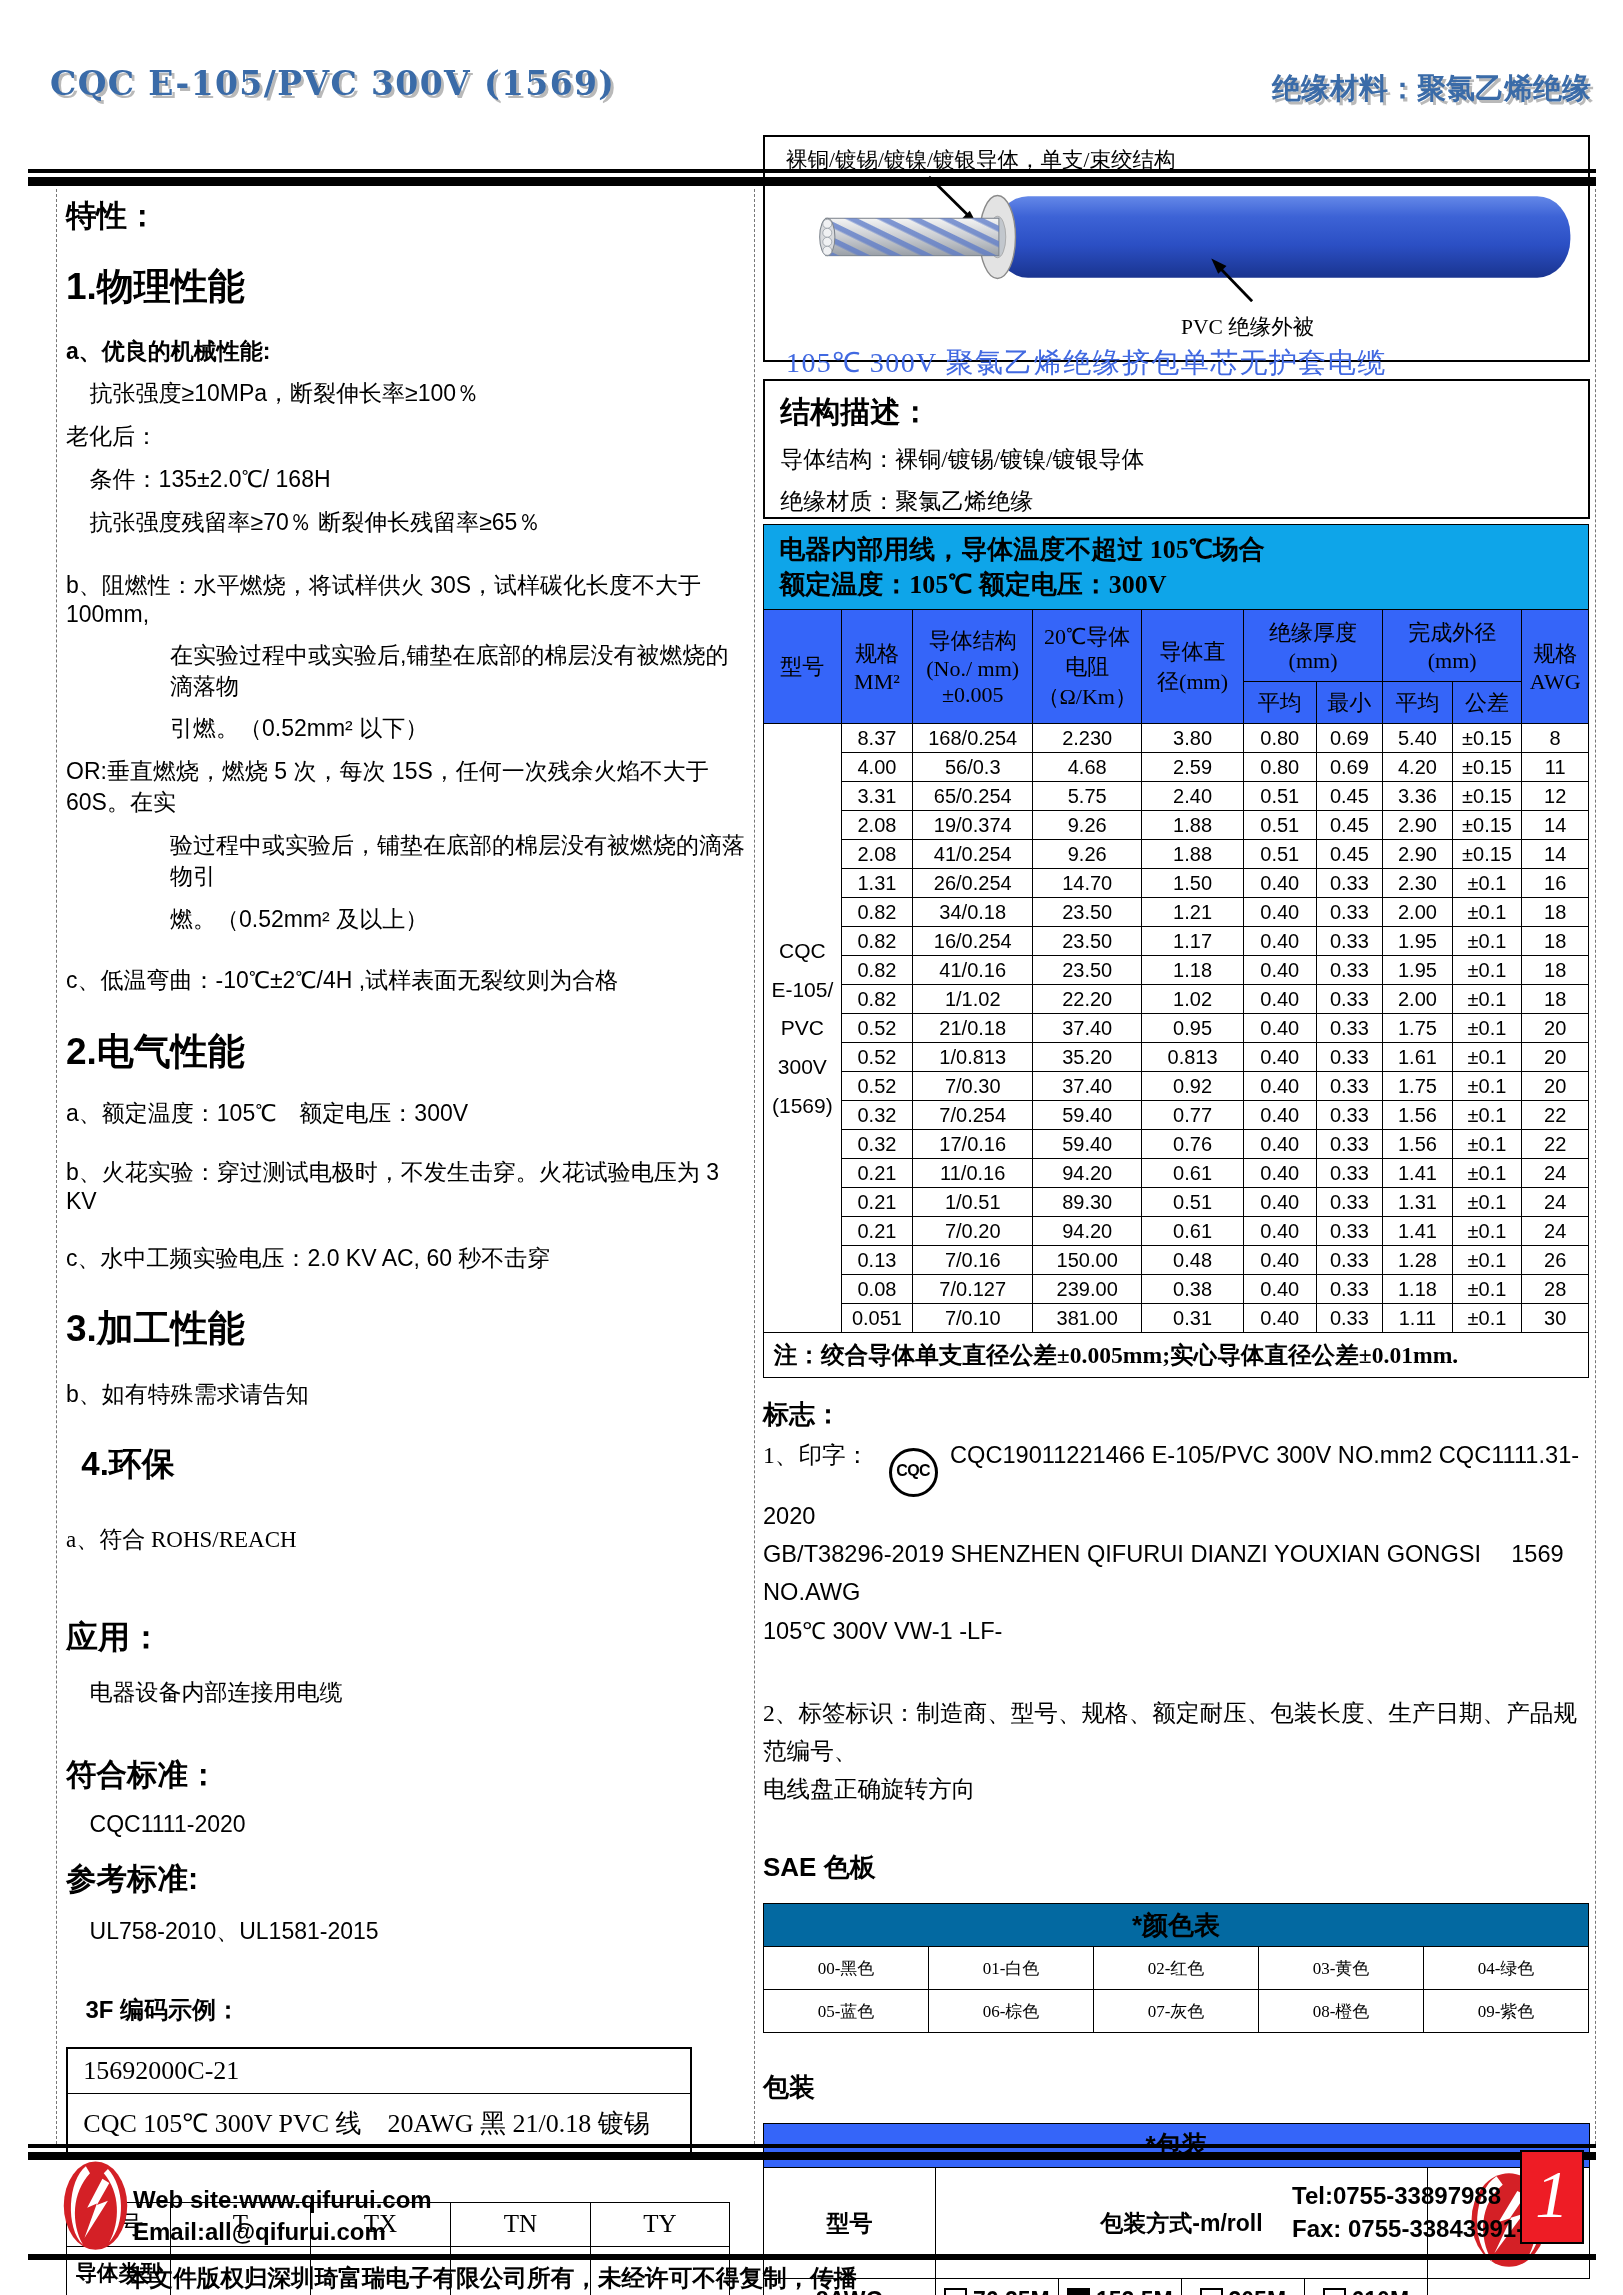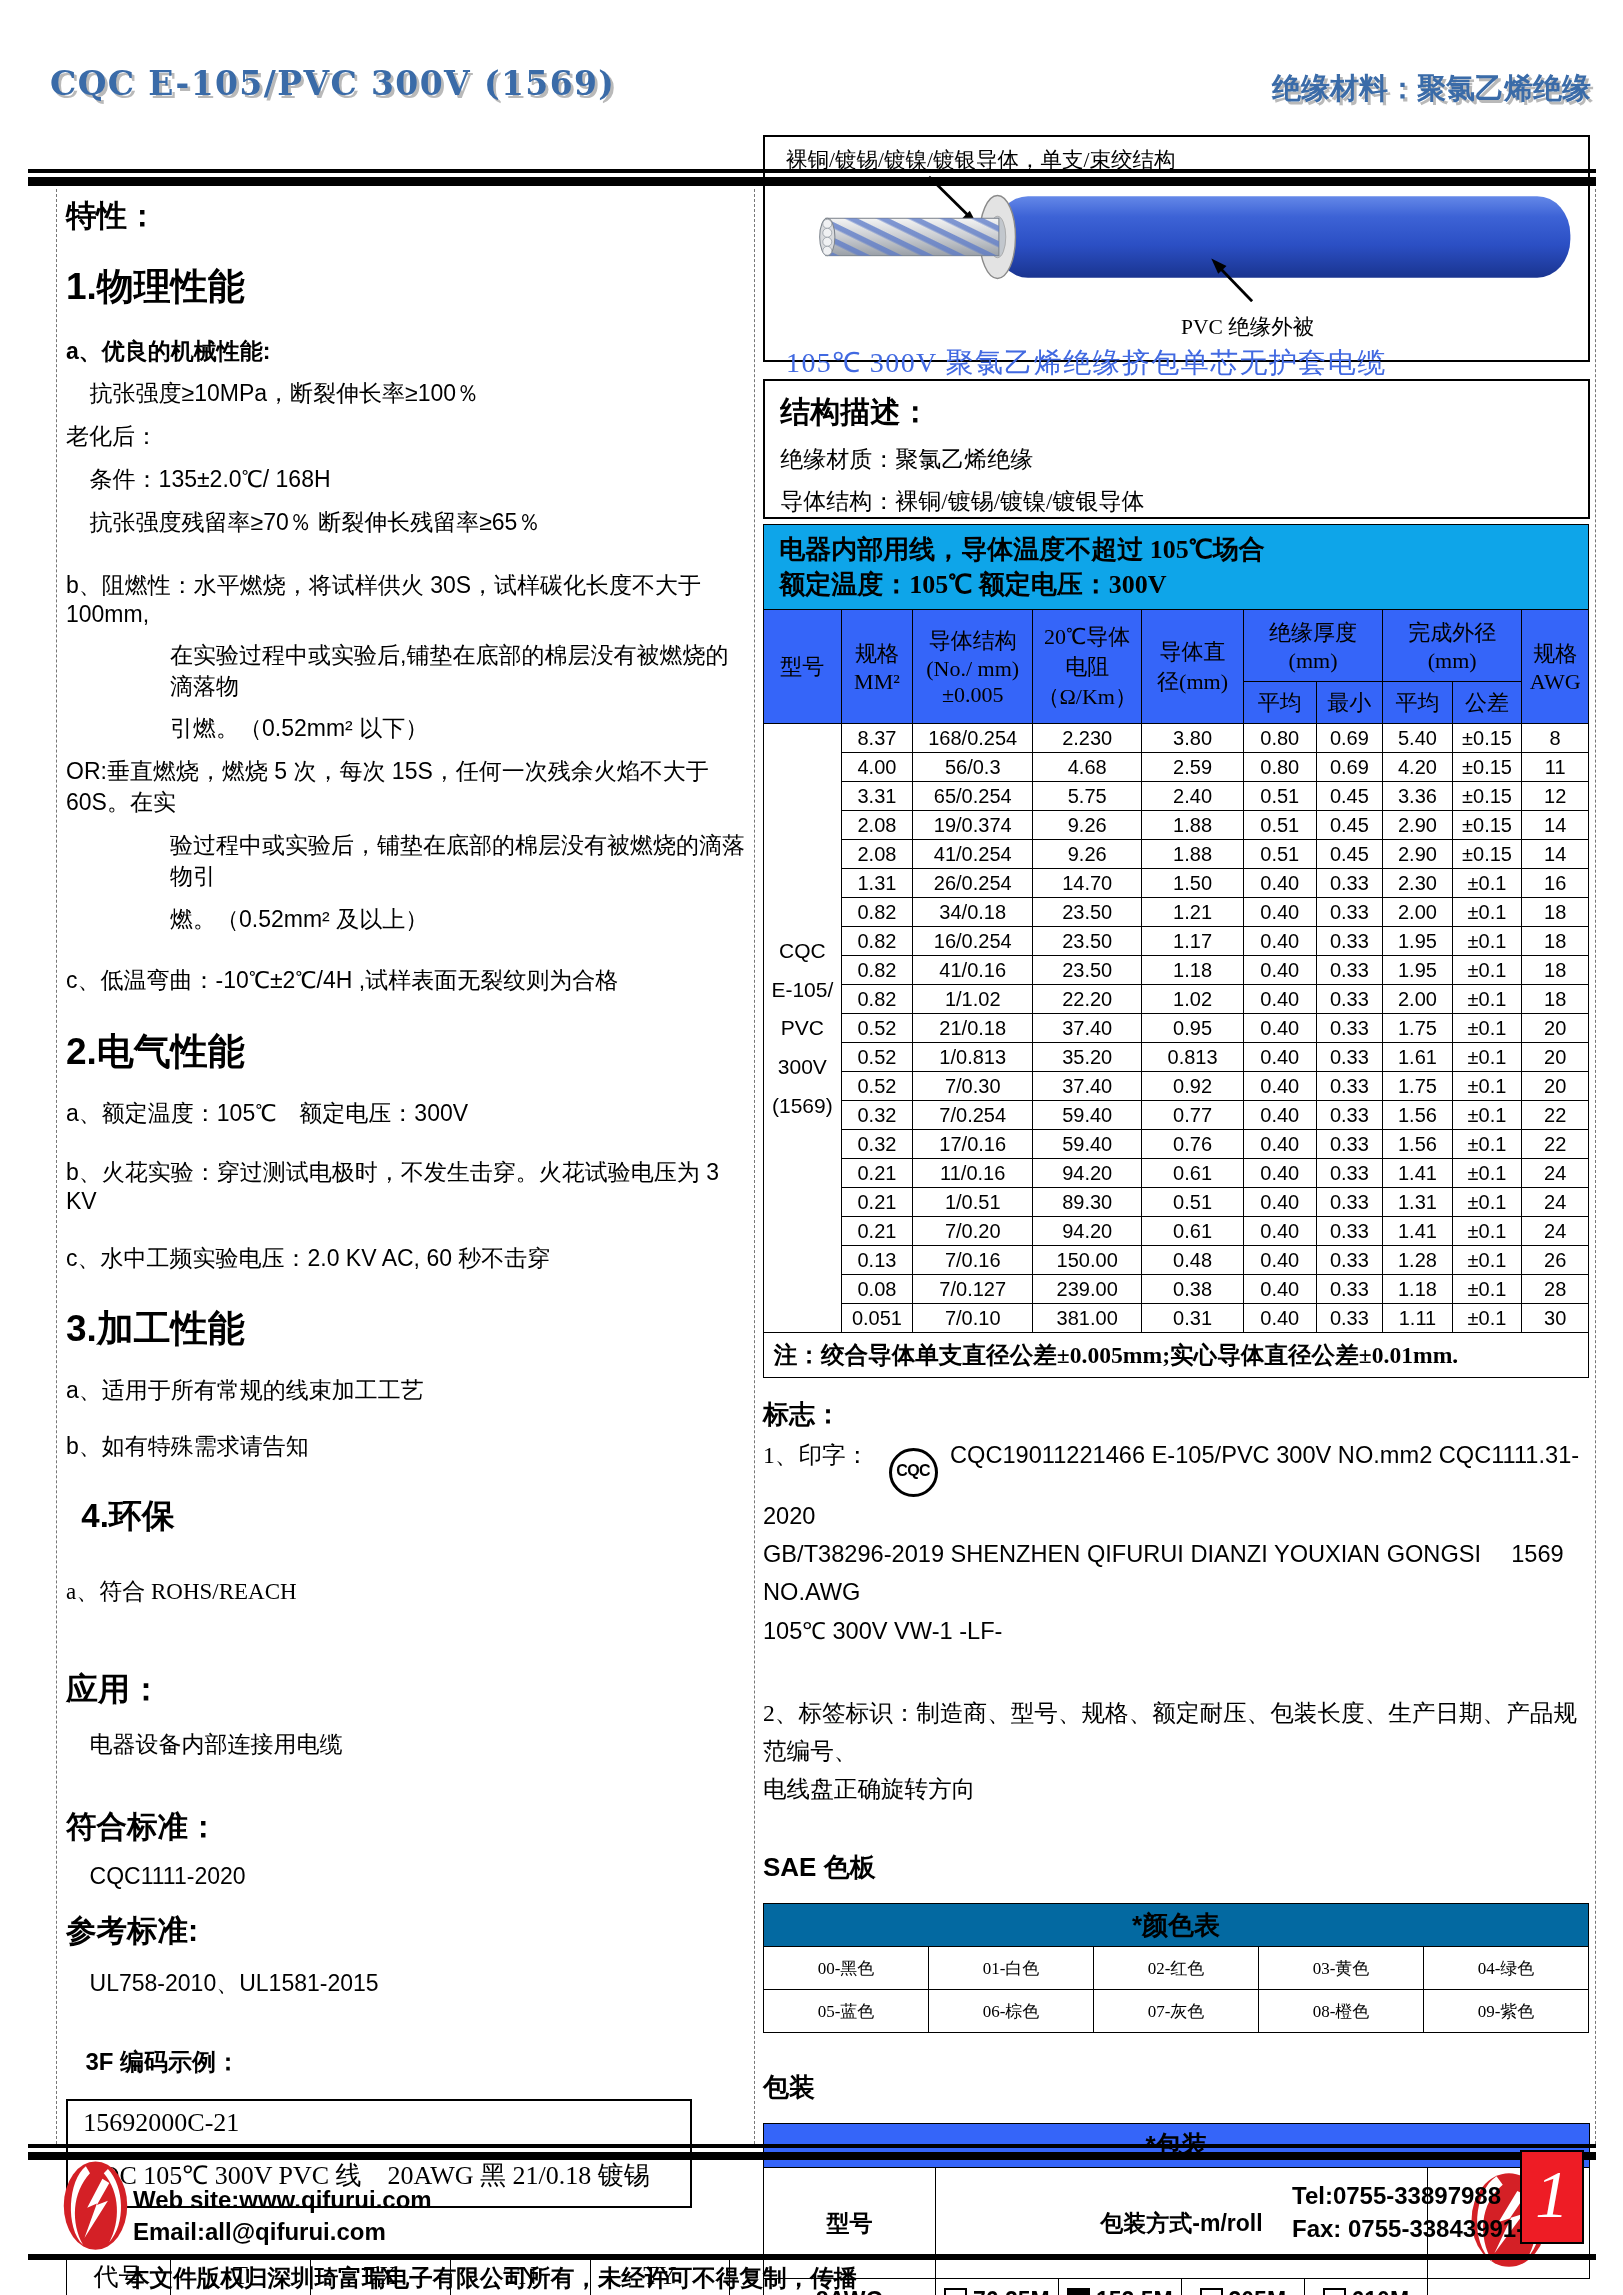--- a/index.html
+++ b/index.html
@@ -106,21 +106,20 @@
     <div class="ln hang">燃。（0.52mm² 及以上）</div>
 
     <div class="ln" style="margin-top:30.5px;"><span class="boldpart">c、低温弯曲：</span><span>-10℃±2℃/4H ,试样表面无裂纹则为合格</span></div>
 
     <div class="h-big" style="margin-top:30.5px;">2.电气性能</div>
     <div class="ln" style="margin-top:21px;"><span class="boldpart">a、额定温度：</span><span>105℃　额定电压：300V</span></div>
     <div class="ln" style="margin-top:28px;"><span class="boldpart">b、火花实验：</span><span>穿过测试电极时，不发生击穿。火花试验电压为 3 KV</span></div>
     <div class="ln" style="margin-top:28px;"><span class="boldpart">c、水中工频实验电压：</span><span>2.0 KV AC, 60 秒不击穿</span></div>
 
     <div class="h-big" style="margin-top:30.5px;">3.加工性能</div>
-    <div class="ln" style="margin-top:21px;">a、适用于所有常规的线束加工工艺</div>
     <div class="ln" style="margin-top:25px;">b、如有特殊需求请告知</div>
 
     <div class="h-env">4.环保</div>
     <div class="ln serif" style="margin-top:37px;">a、符合 ROHS/REACH</div>
 
     <div class="h-app">应用：</div>
     <div class="ln serif ind" style="margin-top:16.7px;">电器设备内部连接用电缆</div>
 
     <div class="h-std">符合标准：</div>
     <div class="ln ind" style="margin-top:15.3px;">CQC1111-2020</div>
@@ -203,22 +202,22 @@
 
         <line x1="702" y1="184" x2="650" y2="130" stroke="#000" stroke-width="4"></line>
         <polygon points="643,122 653,144 665,133" fill="#000"></polygon>
       </svg>
       <div class="pvc-lbl serif">PVC  绝缘外被</div>
       <div class="diag-title">105℃  300V 聚氯乙烯绝缘挤包单芯无护套电缆</div>
     </div>
 
     <div class="structbox">
       <div class="t">结构描述：</div>
+      <div class="l serif">导体结构：裸铜/镀锡/镀镍/镀银导体</div>
       <div class="l serif">绝缘材质：聚氯乙烯绝缘</div>
-      <div class="l serif">导体结构：裸铜/镀锡/镀镍/镀银导体</div>
     </div>
 
     <table class="spectab">
       <colgroup>
         <col style="width:77px">
           <col style="width:71px">
           <col style="width:119px">
           <col style="width:108px">
           <col style="width:101px">
         <col style="width:72px">

